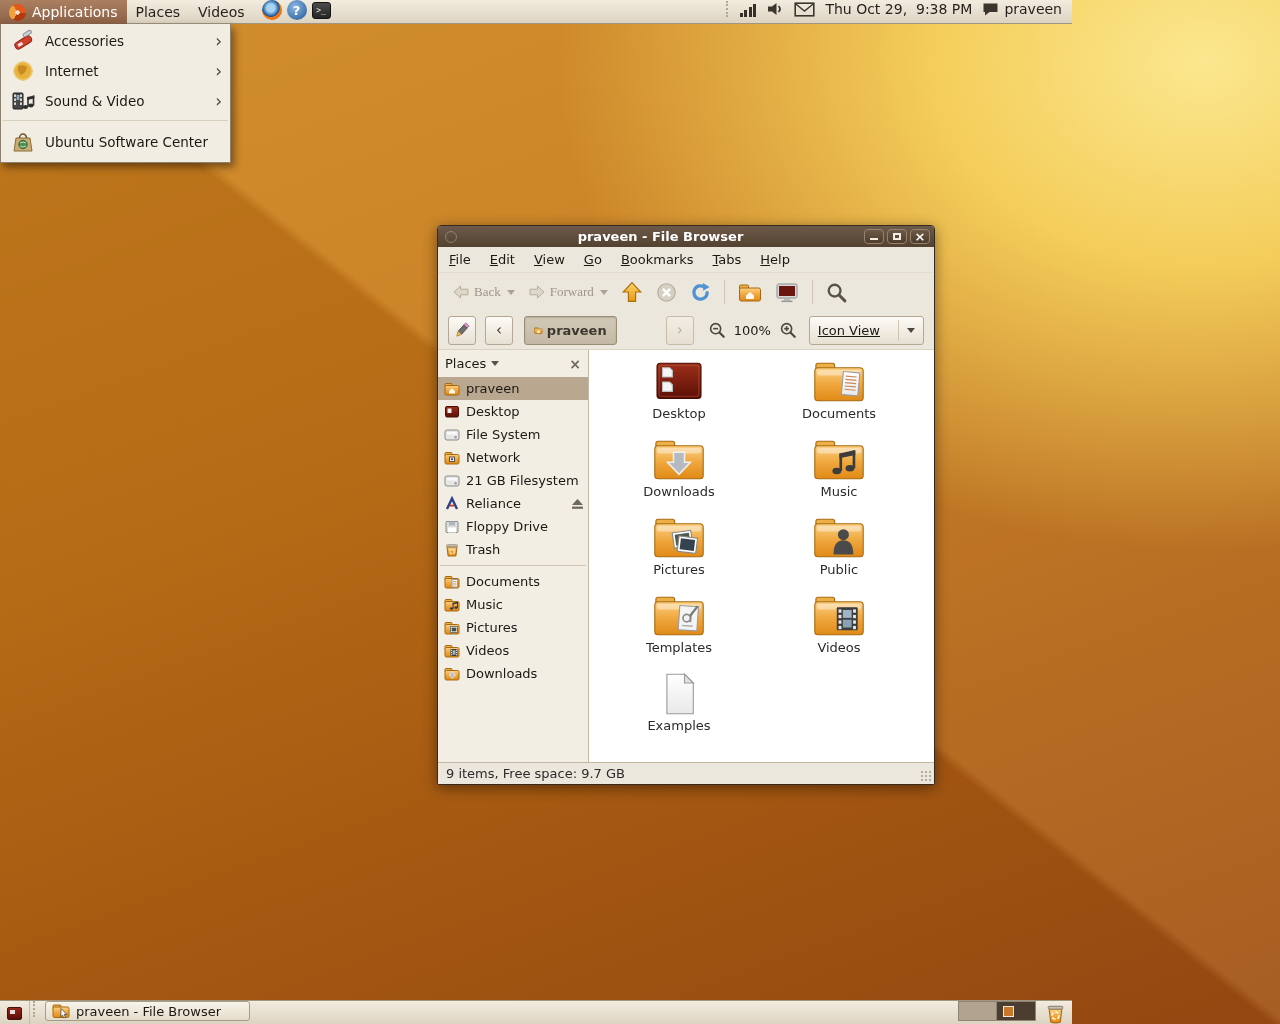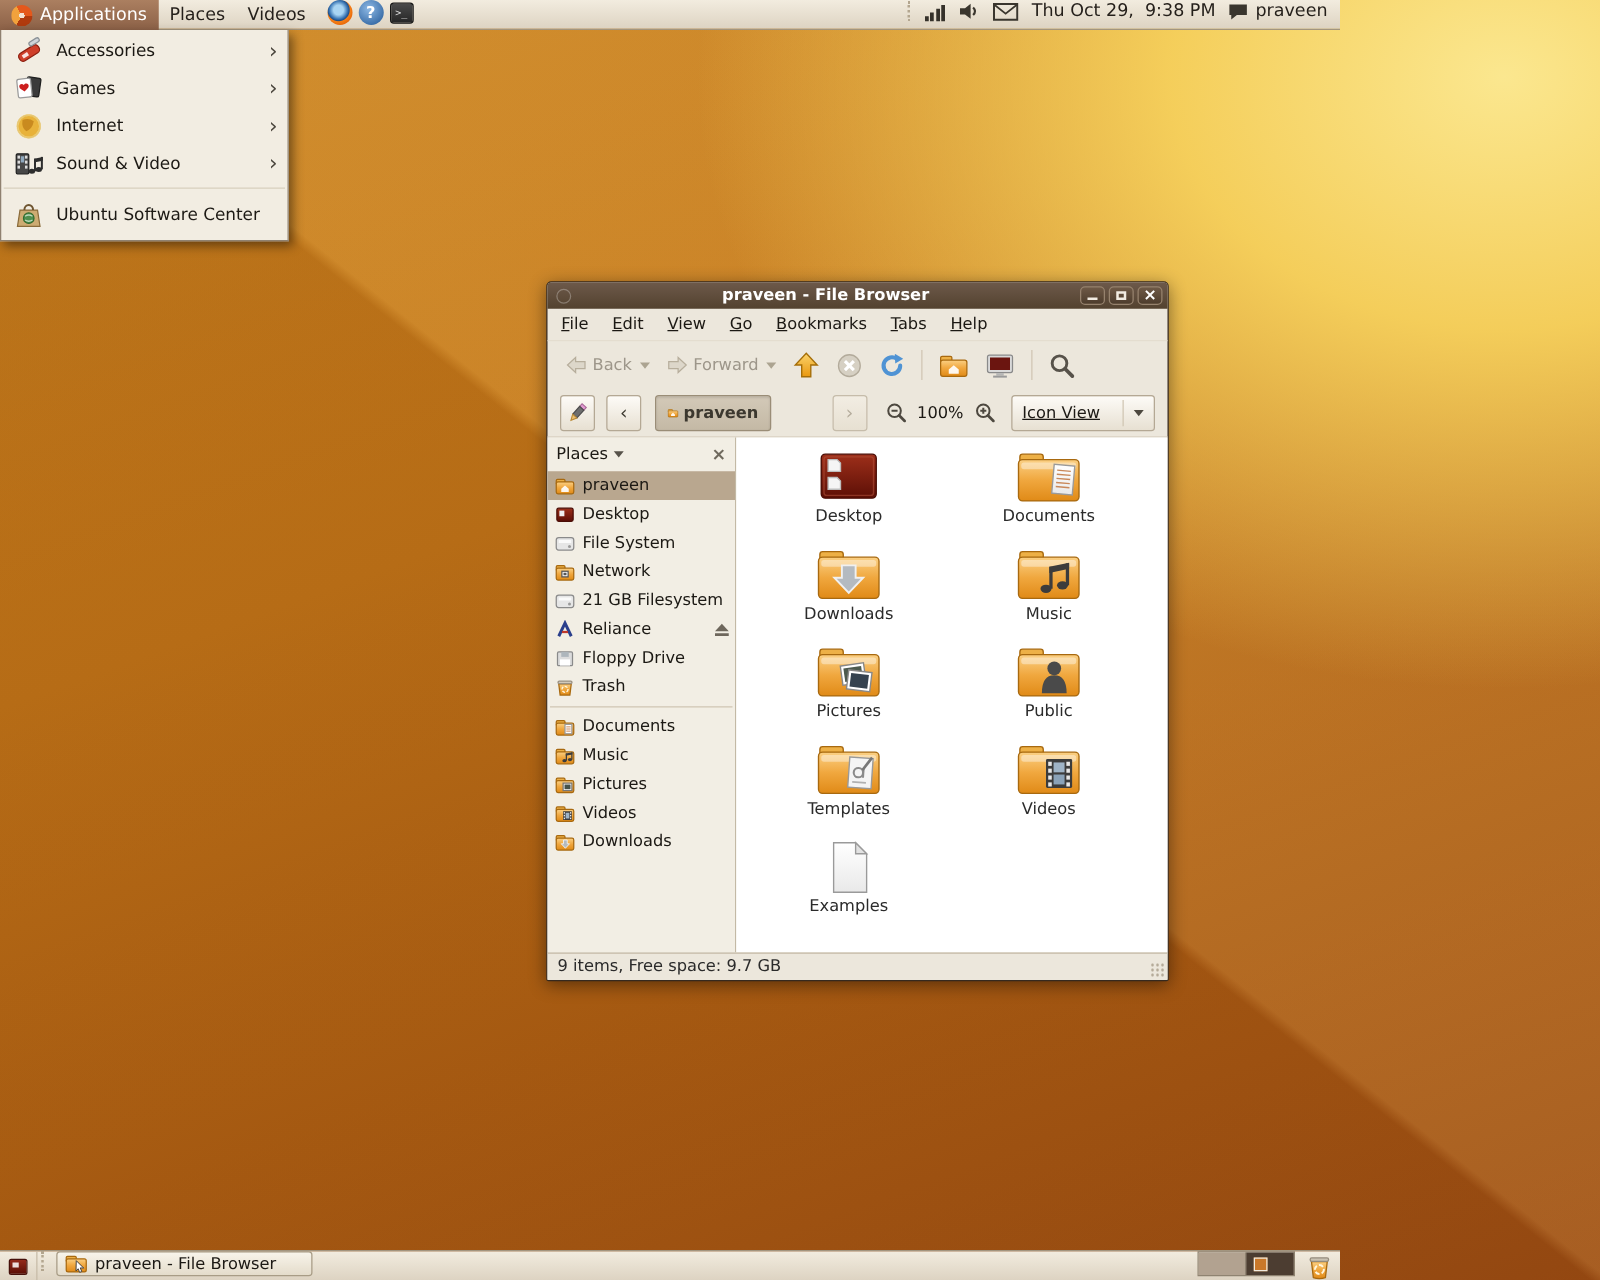--- a/index.html
+++ b/index.html
@@ -78,21 +78,21 @@
     background:linear-gradient(#6e5946,#4d3c2c); display:flex; align-items:center; justify-content:center; }
   .glyph-min { width:8px; height:2px; background:#f2ece2; margin-top:4px; }
   .glyph-max { width:8px; height:7px; border:2px solid #f2ece2; }
   .glyph-close { color:#fff; font-size:13px; font-weight:bold; line-height:1; }
   .glyph-close::before { content:"×"; }
 
   .menubar { height:26px; display:flex; align-items:center; gap:19px; padding:0 11px; font-size:13px; color:#1c1914;
     border-bottom:1px solid #e4ddcf; }
   .toolbar { height:38px; display:flex; align-items:center; gap:3px; padding:0 9px; }
   .tb-btn { height:30px; display:flex; align-items:center; gap:4px; padding:0 5px; border-radius:3px; font-size:13px; color:#1c1914; }
-  .tb-btn.disabled { color:#9d968a; }
+  .tb-btn.disabled { color:#9d968a;font-family:Liberation Serif, serif; }
   .chev-down { width:0; height:0; border-left:4px solid transparent; border-right:4px solid transparent; border-top:5px solid #aca491; margin-left:2px; }
   .tb-sep { width:1px; height:24px; background:#cfc5b2; margin:0 5px; }
 
   .locbar { height:38px; display:flex; align-items:center; padding:0 10px; }
   .loc-btn { height:29px; min-width:28px; display:flex; align-items:center; justify-content:center; gap:4px;
     background:linear-gradient(#fdfbf7,#e7e0d2); border:1px solid #b4a894; border-radius:3px; font-size:13px; color:#3c382f; }
   .loc-btn.disabled { color:#b5ad9d; border-color:#c6bcaa; background:linear-gradient(#f2ede3,#e7e0d2); }
   .loc-prev::before { content:"‹"; font-size:15px; }
   .loc-next::before { content:"›"; font-size:15px; }
   .path-btn { font-weight:bold; background:linear-gradient(#d3c9b8,#c4b9a5); border:1px solid #9a8d77; box-shadow:inset 0 1px 2px rgba(0,0,0,0.15); padding:0 9px; }
@@ -215,29 +215,20 @@
       <g transform="rotate(-32 12 13)">
         <rect x="3" y="10" width="18" height="7" rx="3" fill="#cf3f2a" stroke="#8c1f10"></rect>
         <rect x="6" y="12" width="5" height="3" fill="#fff" opacity="0.85"></rect>
       </g>
       <rect x="12" y="3" width="9" height="3.4" rx="1.6" fill="#cfd4d8" stroke="#8a9096" transform="rotate(-32 16 5)"></rect>
     </svg>
     <span class="am-label">Accessories</span>
     <span class="am-chev"></span>
   </div>
 
-  <div class="am-item">
-    <svg class="am-icon" viewBox="0 0 24 24">
-      <rect x="10" y="3" width="11" height="15" rx="1.5" fill="#3a3a3a" stroke="#1e1e1e" transform="rotate(8 15 10)"></rect>
-      <rect x="3" y="4" width="11" height="15" rx="1.5" fill="#fff" stroke="#9a9a9a" transform="rotate(-6 8 11)"></rect>
-      <path d="M8.3 9 c-1.3-1.6-3.8-1-3.8 1 c0 1.7 2.1 2.7 3.8 4.2 c1.7-1.5 3.8-2.5 3.8-4.2 c0-2-2.5-2.6-3.8-1z" fill="#cc1f1f" transform="rotate(-6 8 11)"></path>
-    </svg>
-    <span class="am-label">Games</span>
-    <span class="am-chev"></span>
-  </div>
 
 
   <div class="am-item">
     <svg class="am-icon" viewBox="0 0 24 24">
       <circle cx="12" cy="12" r="9" fill="#e8b23a" stroke="#a87812"></circle>
       <circle cx="12" cy="12" r="9" fill="none" stroke="#f6d988" stroke-width="1.6" opacity="0.8"></circle>
       <path d="M7 7 q5 -2 9 1 q-1 6 -6 8 q-4 -3 -3 -9z" fill="#c98a1f"></path>
     </svg>
     <span class="am-label">Internet</span>
     <span class="am-chev"></span>

